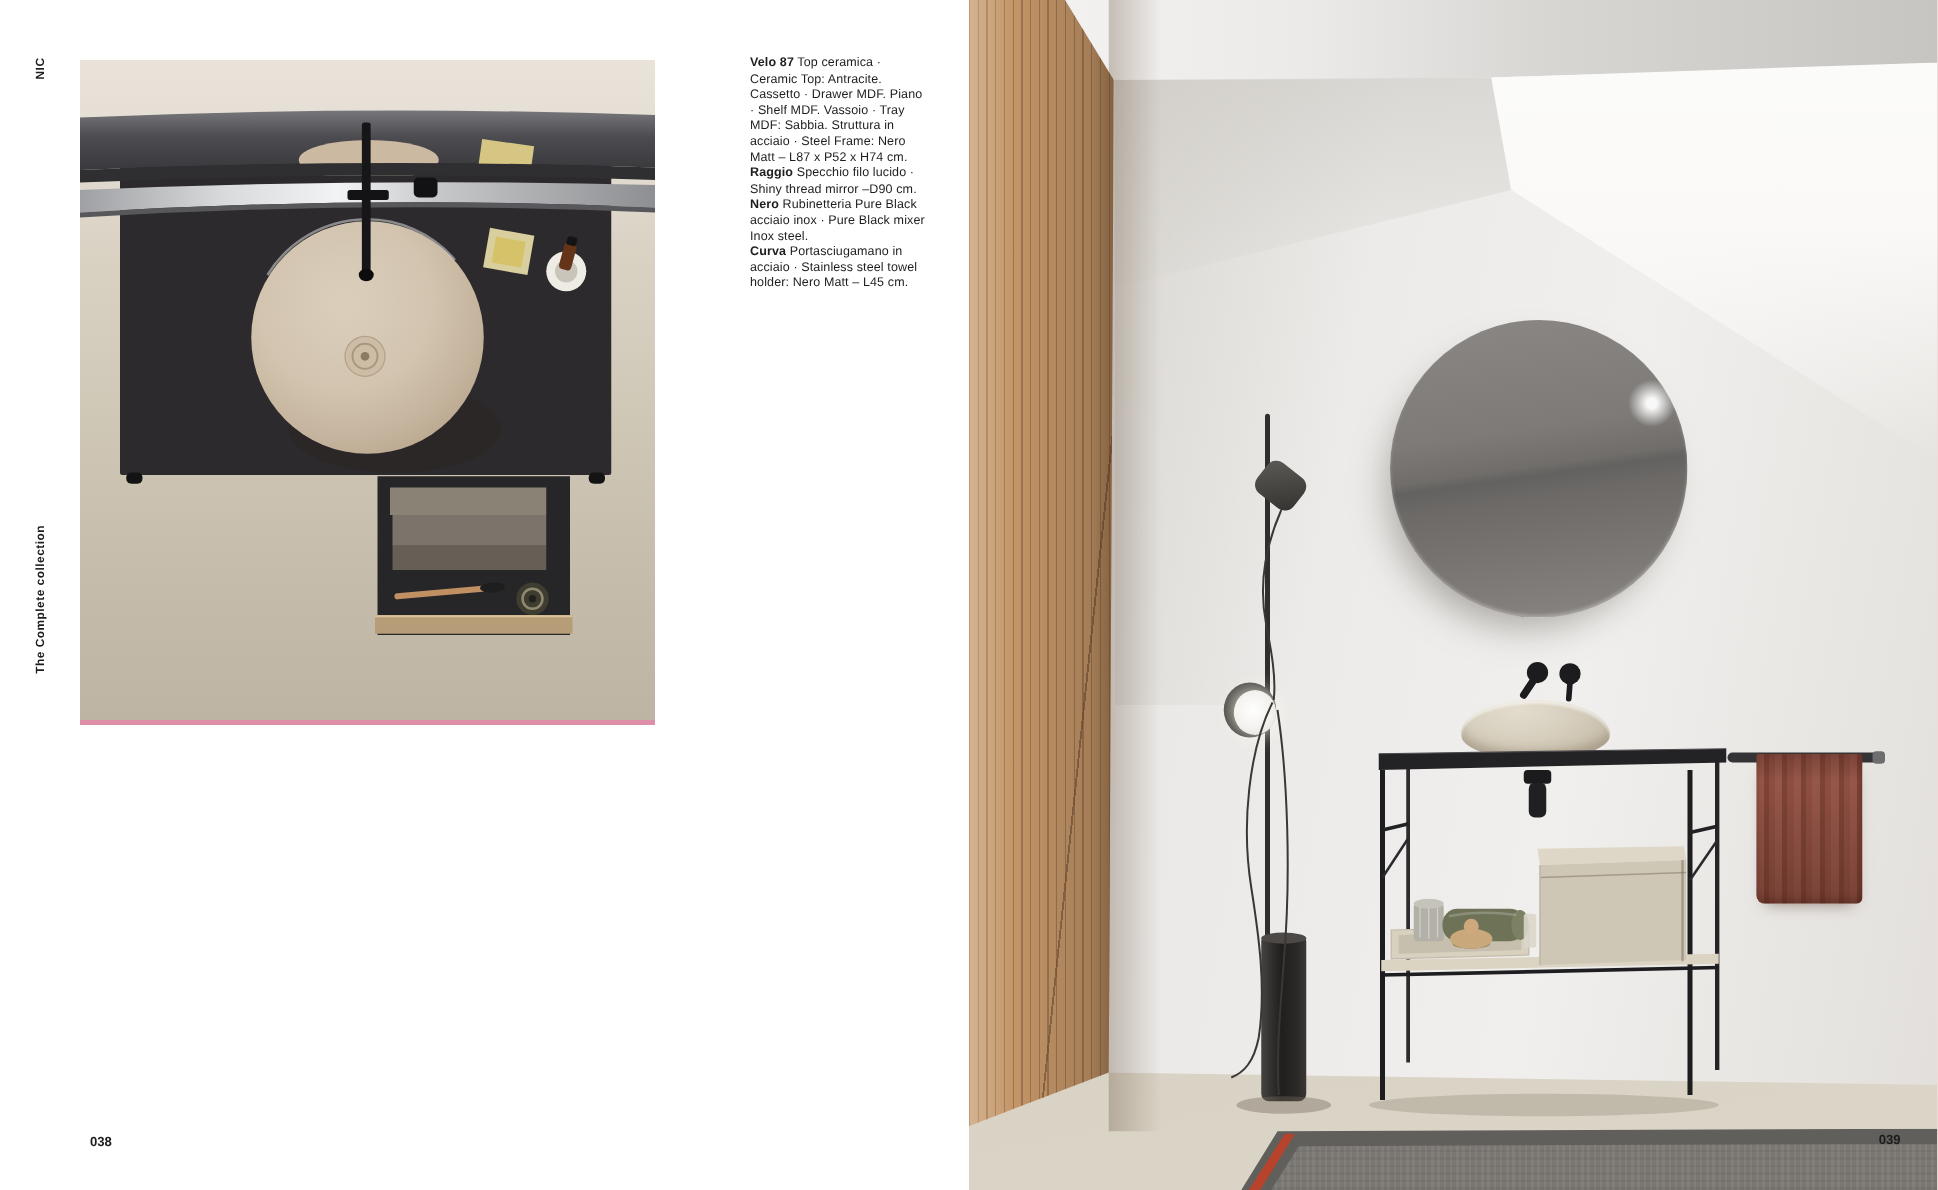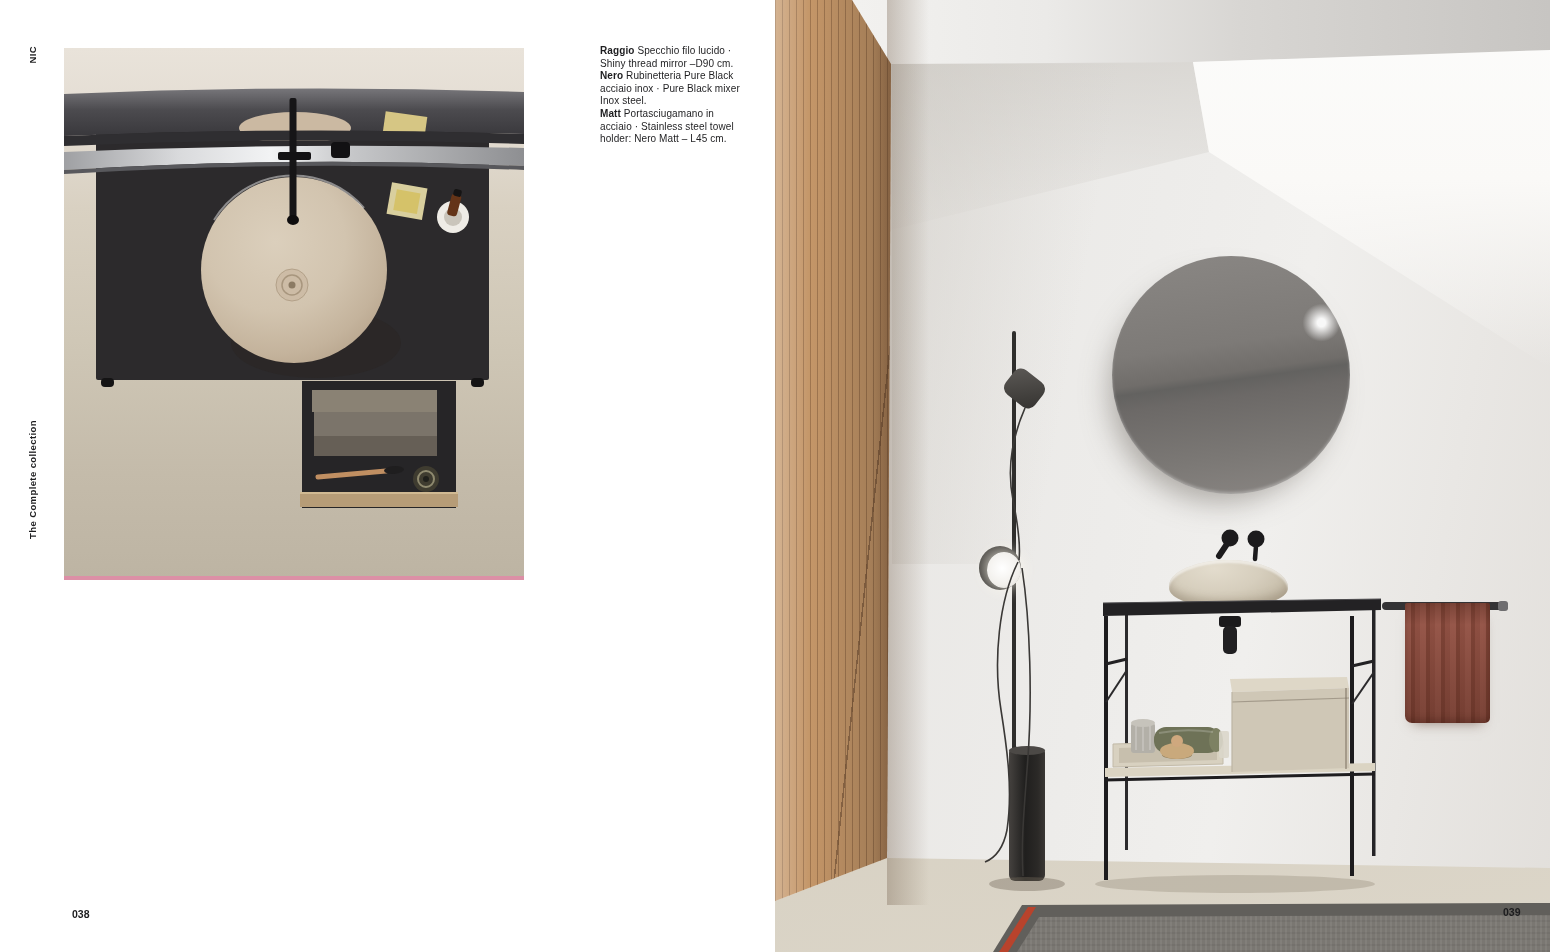--- a/index.html
+++ b/index.html
@@ -191,23 +191,24 @@
         <rect x="214" y="104" width="33" height="8" rx="2" fill="#131214"></rect>
         <rect x="267" y="94" width="19" height="16" rx="4" fill="#121113"></rect>
         <ellipse cx="229" cy="172" rx="6" ry="5" fill="#0e0d0e"></ellipse>
       </g>
 
       <rect x="0" y="528" width="460" height="4" fill="#dc8fa6"></rect>
     </svg>
   </figure>
 
   <section class="specs">
+      <div><strong>Velo 87</strong> Top ceramica · Ceramic Top: Antracite. Cassetto · Drawer MDF. Piano · Shelf MDF. Vassoio · Tray MDF: Sabbia. Struttura in acciaio · Steel Frame: Nero Matt – L87 x P52 x H74 cm.</div>
       <div><strong>Raggio</strong> Specchio filo lucido · Shiny thread mirror –D90 cm.</div>
       <div><strong>Nero</strong> Rubinetteria Pure Black acciaio inox · Pure Black mixer Inox steel.</div>
-      <div><strong>Matt</strong> Portasciugamano in acciaio · Stainless steel towel holder: Nero Matt – L45 cm.</div>
+      <div><strong>Curva</strong> Portasciugamano in acciaio · Stainless steel towel holder: Nero Matt – L45 cm.</div>
     </section>
 
   <figure class="photo-right">
     <div class="pr wall-base"></div>
     <div class="pr ceiling-strip"></div>
     <div class="pr soffit-shade"></div>
     <div class="pr skylight"></div>
     <div class="pr wall-shade-left"></div>
     <div class="pr floor"></div>
     <div class="pr rug"></div>

